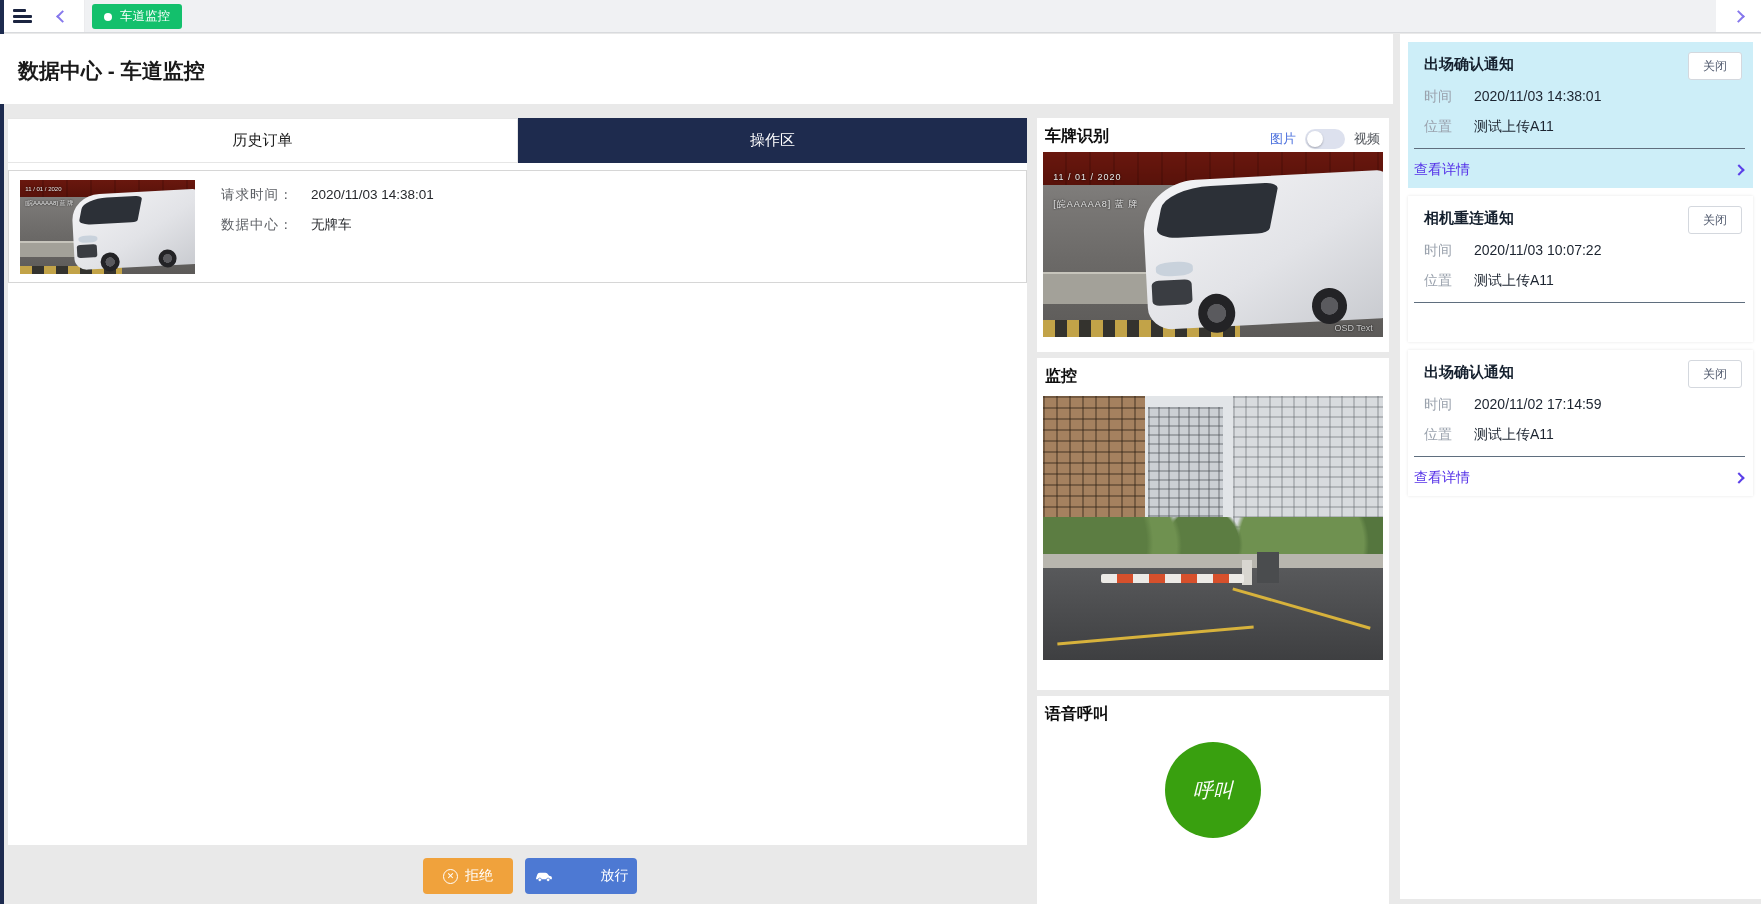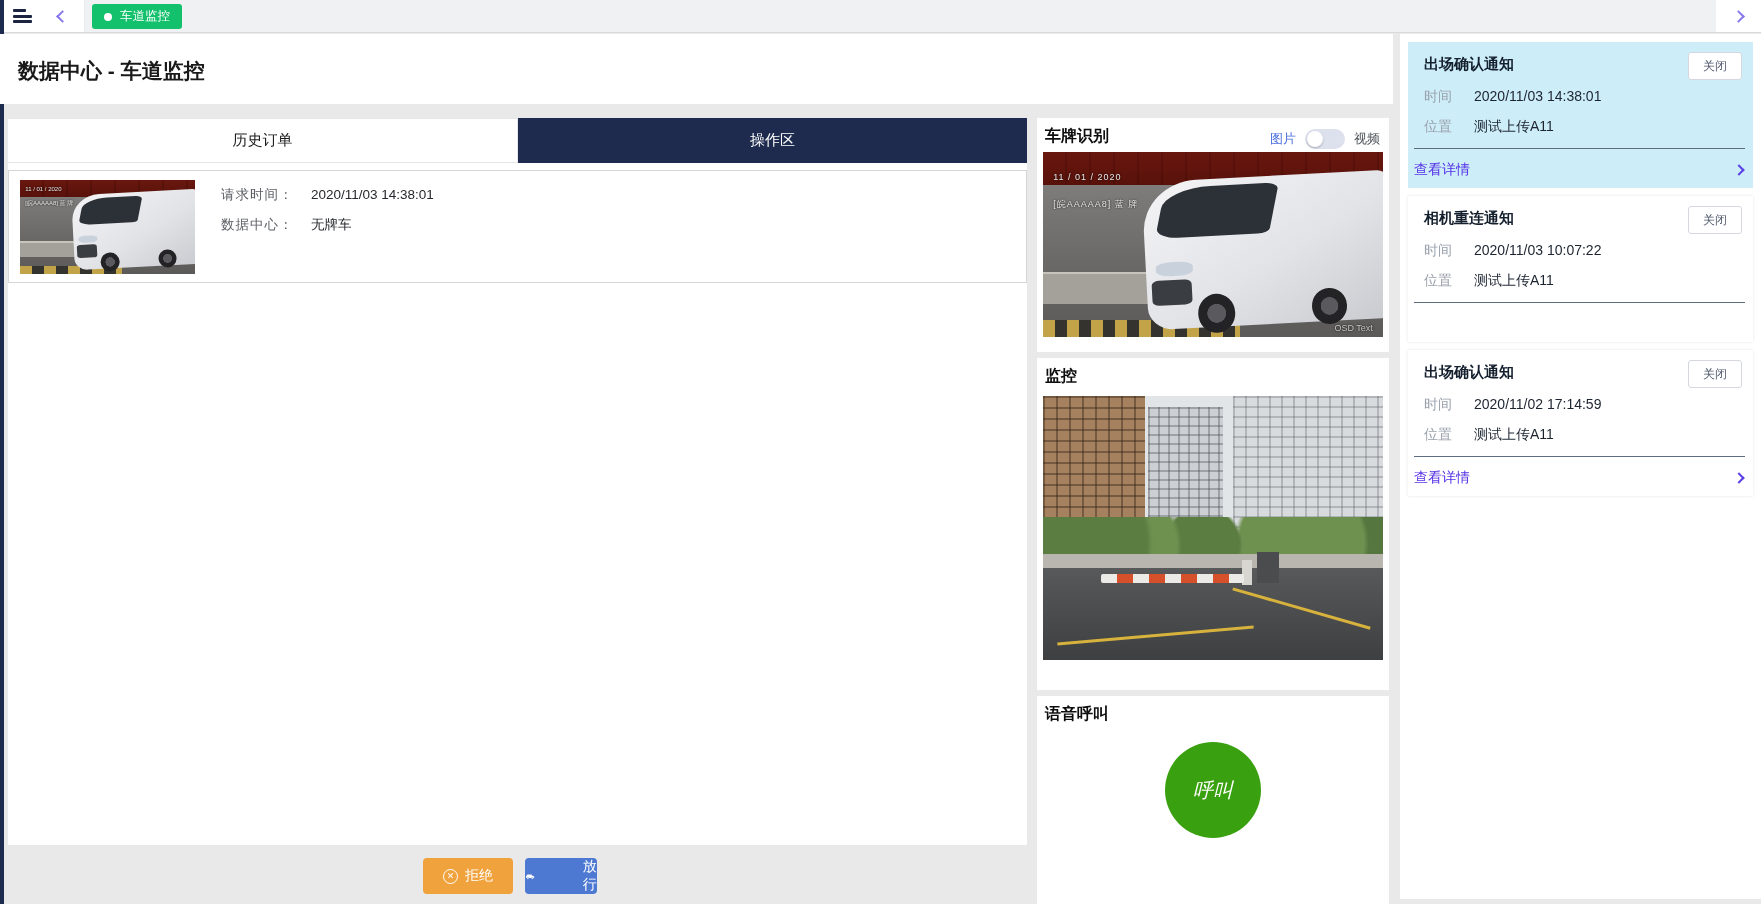--- a/index.html
+++ b/index.html
@@ -44,21 +44,21 @@
   .thumb { position:absolute; left:11px; top:9px; width:175px; height:94px; overflow:hidden; }
   .req-rows { position:absolute; left:212px; top:14px; font-size:13.5px; }
   .req-row { display:flex; margin-bottom:10px; line-height:20px;align-items:flex-end; }
   .req-label { width:90px; color:#5e6166; letter-spacing:1px; }
   .req-value { color:#26282c; }
 
   
   .action-btn { position:absolute; top:858px; height:36px; border:none; border-radius:4px; color:#fff; font-size:14px;
     display:flex; align-items:center; justify-content:center; gap:7px; cursor:pointer; font-family:inherit; }
   .btn-reject { left:423px; width:90px; background:#f0a23c; }
-  .btn-release { left:525px; width:72px; background:#4d79d3;gap:48px; }
+  .btn-release { left:525px; width:112px; background:#4d79d3;gap:48px; }
   .circle-x { width:15px; height:15px; border:1px solid #fff; border-radius:50%; display:flex; align-items:center; justify-content:center; font-size:9px; line-height:1; }
 
   
   .panel { position:absolute; left:1037px; width:352px; background:#fff; }
   .panel-title { position:absolute; left:8px; top:8px; font-size:16px; font-weight:bold; color:#0d0d0d; }
   #plate-panel { top:118px; height:234px; }
   #monitor-panel { top:358px; height:332px; }
   #voice-panel { top:696px; height:208px; }
   .toggle-row { position:absolute; right:9px; top:11px; display:flex; align-items:center; gap:9px; font-size:13px; }
   .toggle-img-label { color:#4a6fdd; cursor:pointer; }

